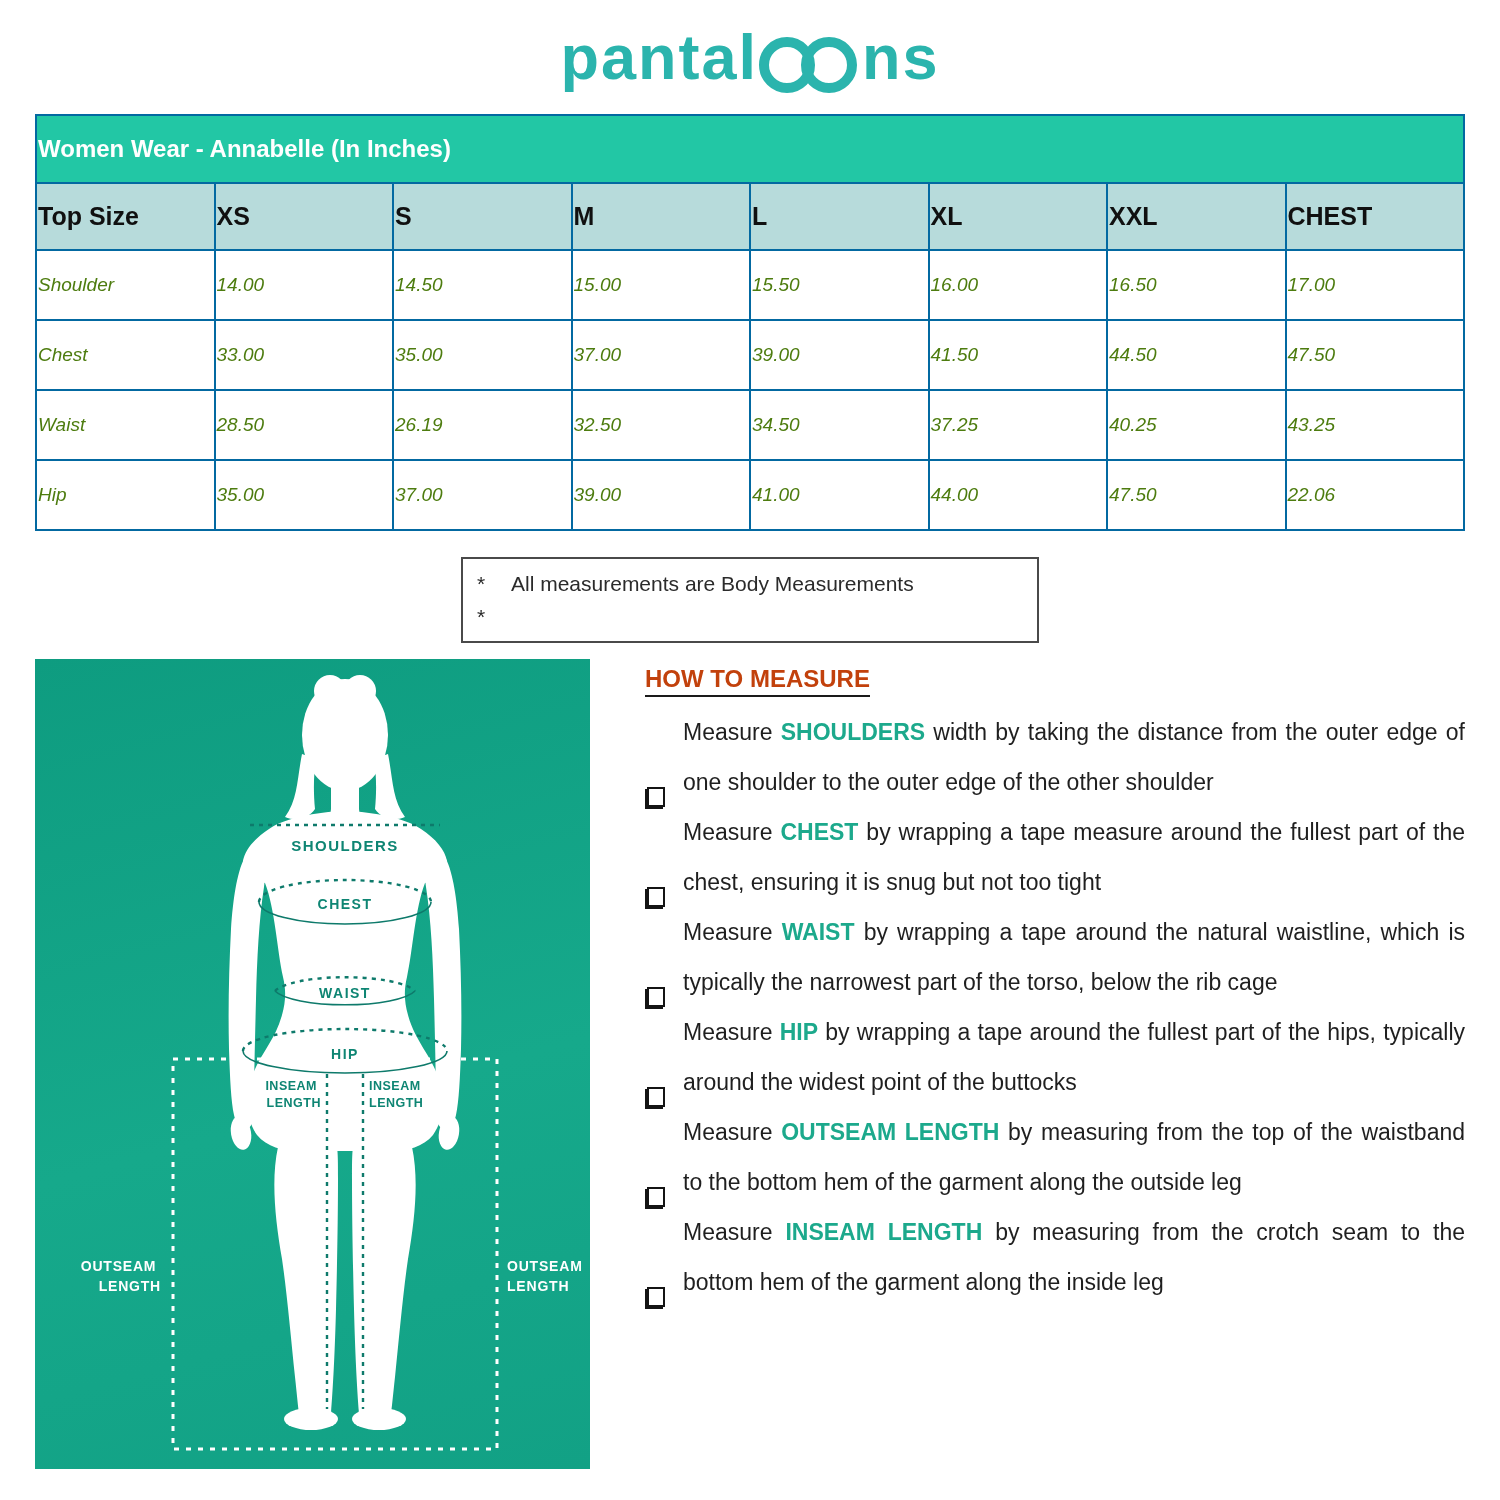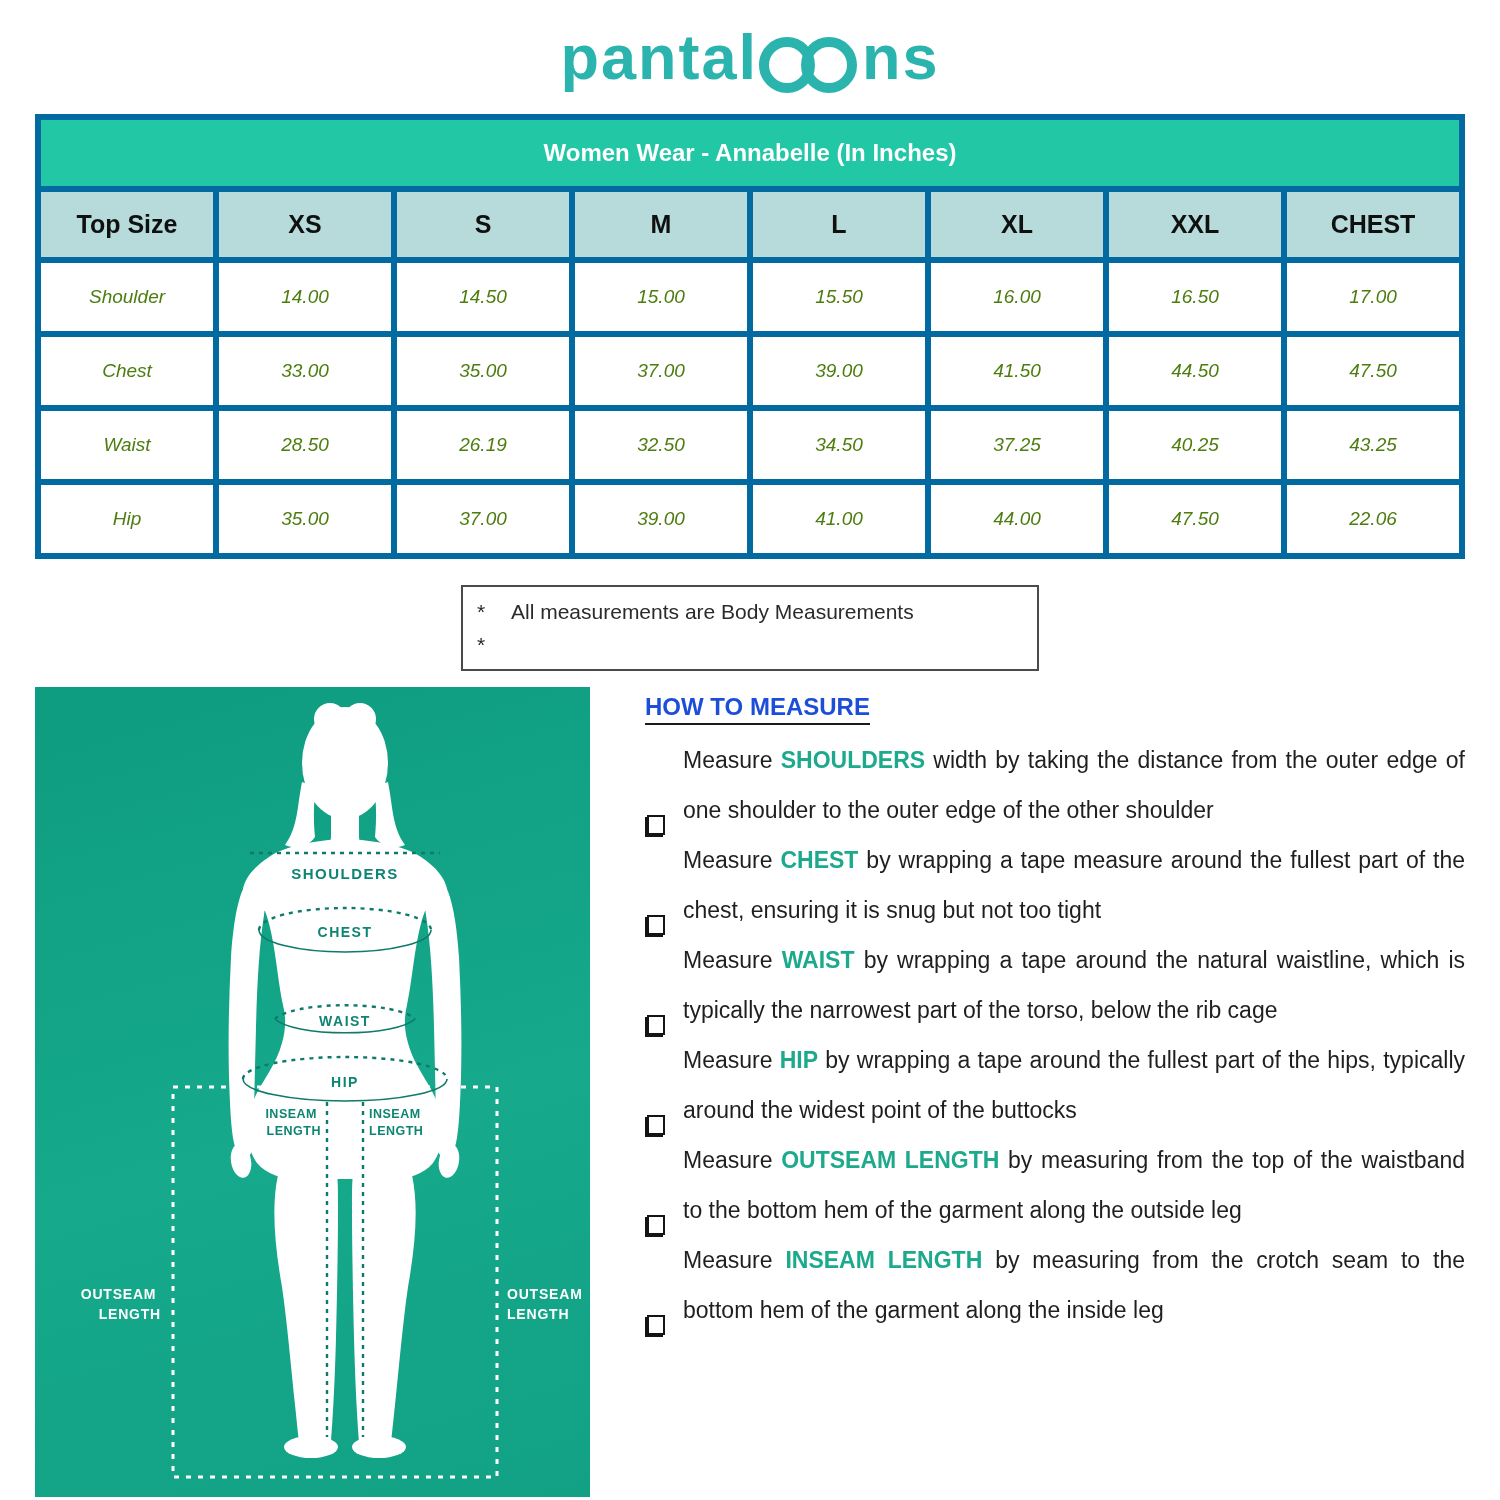--- a/index.html
+++ b/index.html
@@ -11,21 +11,21 @@
   
   .logo-row{display:flex;justify-content:center;align-items:center;height:80px;margin-bottom:14px;}
   .logo{display:flex;color:#2BB4AD;font-weight:bold;font-size:63px;letter-spacing:2px;}
   .logo-txt{line-height:1;}
   .logo-oo{margin:6px -2px 0 -2px;display:block;}
   
   table.size-table{
     width:1430px;border-collapse:collapse;table-layout:fixed;
   }
   table.size-table th,table.size-table td{
-    border:6px solid #0369a1;text-align:center;vertical-align:middle;margin-top:16px;
+    border:2px solid #0369a1;text-align:left;vertical-align:middle;margin-top:16px;
   }
   th.title-cell{
     background:#22C7A5;color:#ffffff;font-size:24px;font-weight:bold;height:64px;
   }
   tr.cols th{
     background:#B7DBDB;color:#101010;font-size:25px;font-weight:bold;height:63px;
   }
   tbody th,tbody td{
     background:#ffffff;color:#4d7c0f;font-size:19px;font-weight:normal;height:66px;font-style:italic;
   }
@@ -40,21 +40,21 @@
   .bottom{display:flex;margin-top:16px;gap:55px;}
   .diagram{
     width:555px;height:810px;flex:none;
     background:linear-gradient(165deg,#0e9c80 0%,#16a98b 55%,#12a185 100%);
   }
   .diagram svg{display:block;}
   .diagram svg text{font-family:"Liberation Sans",sans-serif;}
   
   .howto{flex:1;padding-top:6px;min-width:0;}
   .howto h2{
-    margin:0 0 10px 0;font-size:24px;font-weight:bold;color:#1d4ed8;
+    margin:0 0 10px 0;font-size:24px;font-weight:bold;color:#c2410c;
     display:inline-block;border-bottom:2.5px solid #1a1a1a;padding-bottom:2px;
   }
   .howto-item{display:flex;align-items:flex-end;}
   .cb{
     flex:none;width:14px;height:16px;border:2.5px solid #141414;
     box-shadow:-2px 2px 0 0 #141414;margin:15px 18px 0 2px;
   }
   p.itext{
     margin:0;flex:1;font-size:23px;line-height:50px;color:#1f1f1f;
     text-align:justify;

